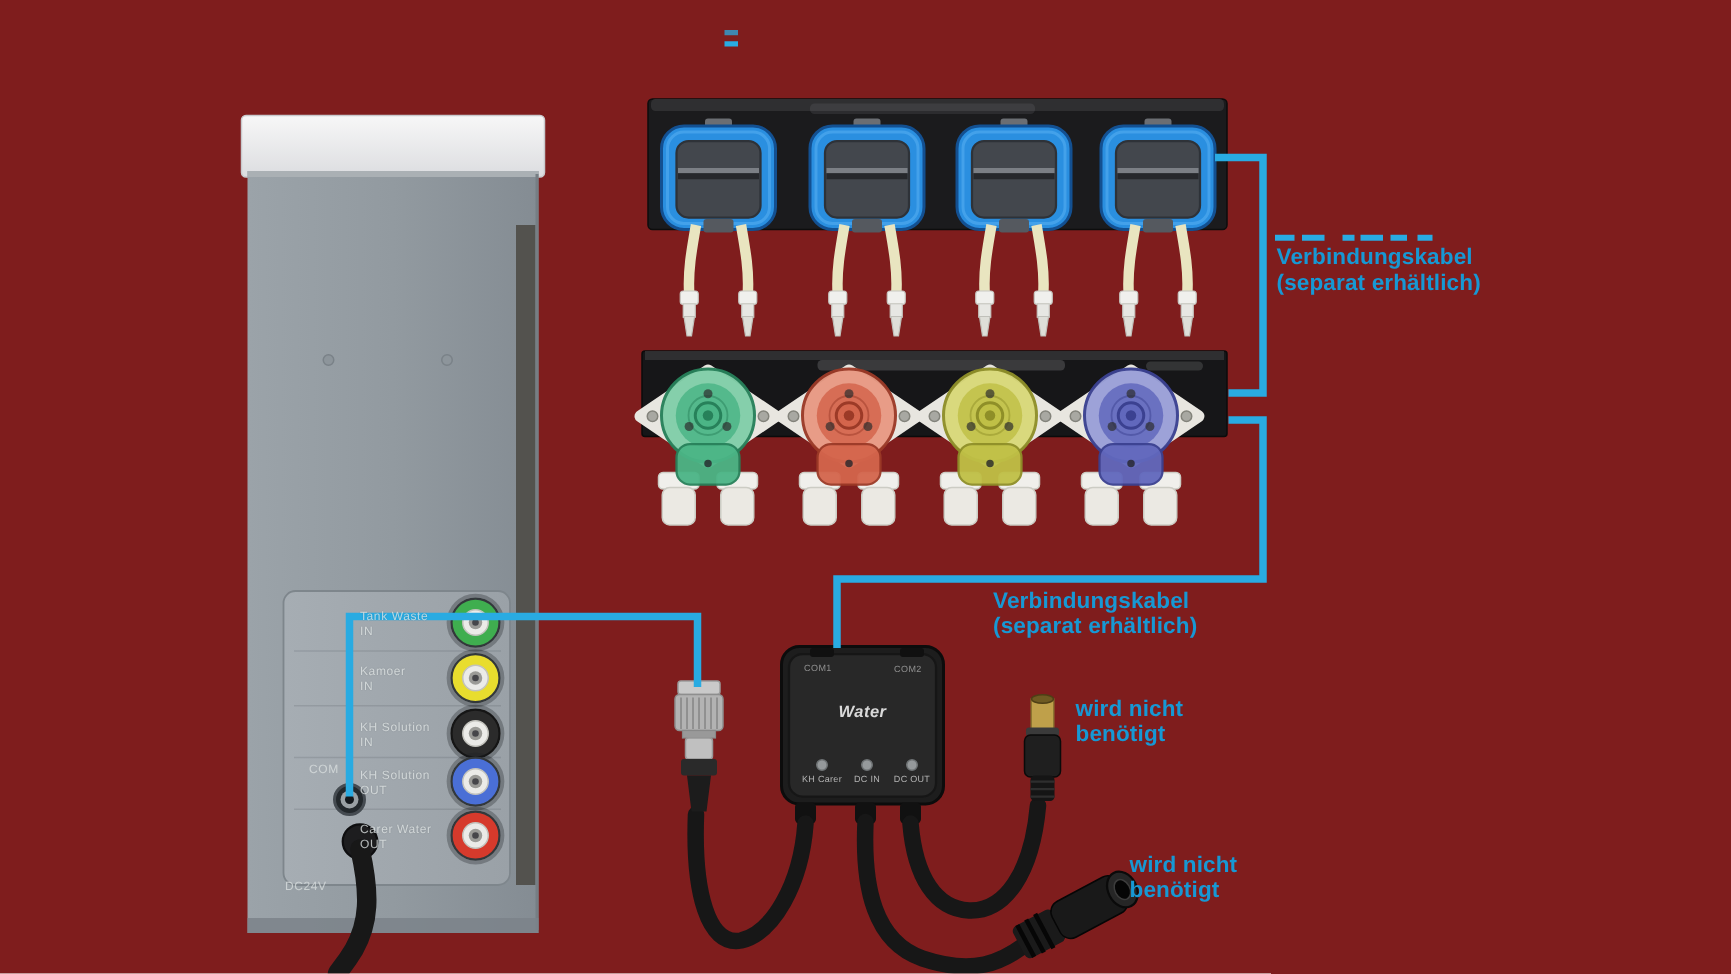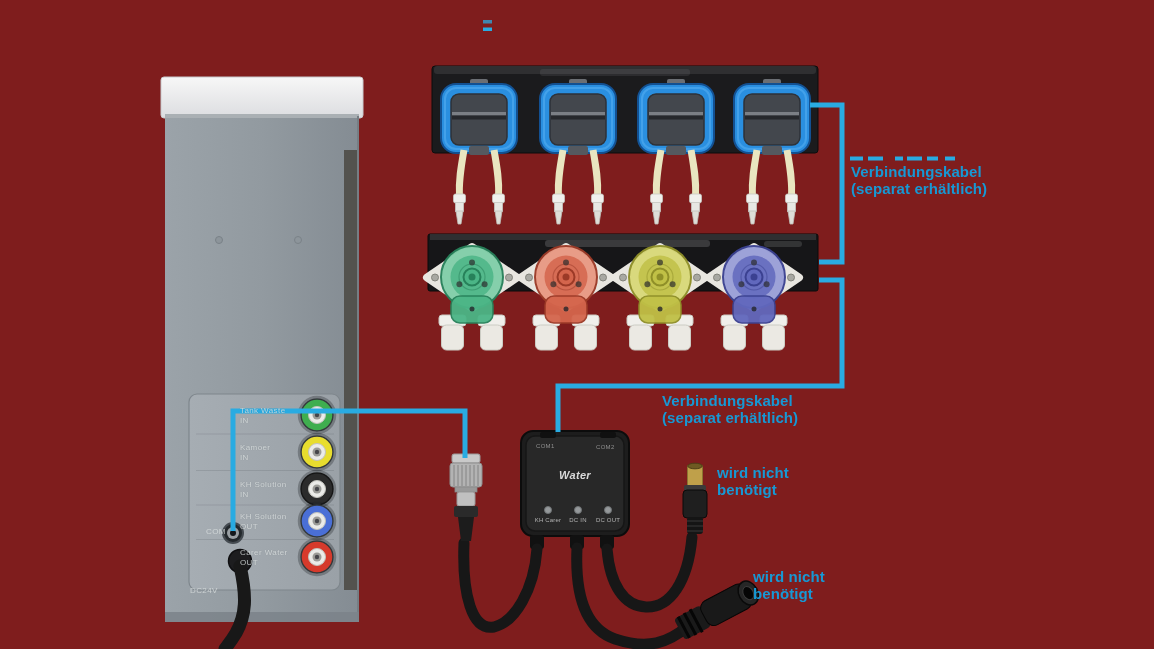--- a/index.html
+++ b/index.html
@@ -297,21 +297,21 @@
   <div>IN</div>
 </div>
 <div class="port-label" style="left:240px;top:512px">
   <div>KH Solution</div>
   <div>OUT</div>
 </div>
 <div class="port-label" style="left:240px;top:548px">
   <div>Carer Water</div>
   <div>OUT</div>
 </div>
-<div class="dev-small" style="left:206px;top:527px">COM</div>
+<div class="dev-small" style="left:206px;top:508px">COM</div>
 <div class="dev-small" style="left:190px;top:586px">DC24V</div>
 
 <div class="box-top-label" style="left:536px;top:443px">COM1</div>
 <div class="box-top-label" style="left:596px;top:444px">COM2</div>
 <div class="brand" style="left:545px;top:469px;width:60px">Water</div>
 <div class="box-port" style="left:528px;top:517px;width:40px">KH Carer</div>
 <div class="box-port" style="left:564px;top:517px;width:28px">DC IN</div>
 <div class="box-port" style="left:592px;top:517px;width:32px">DC OUT</div>
 
 </div>

